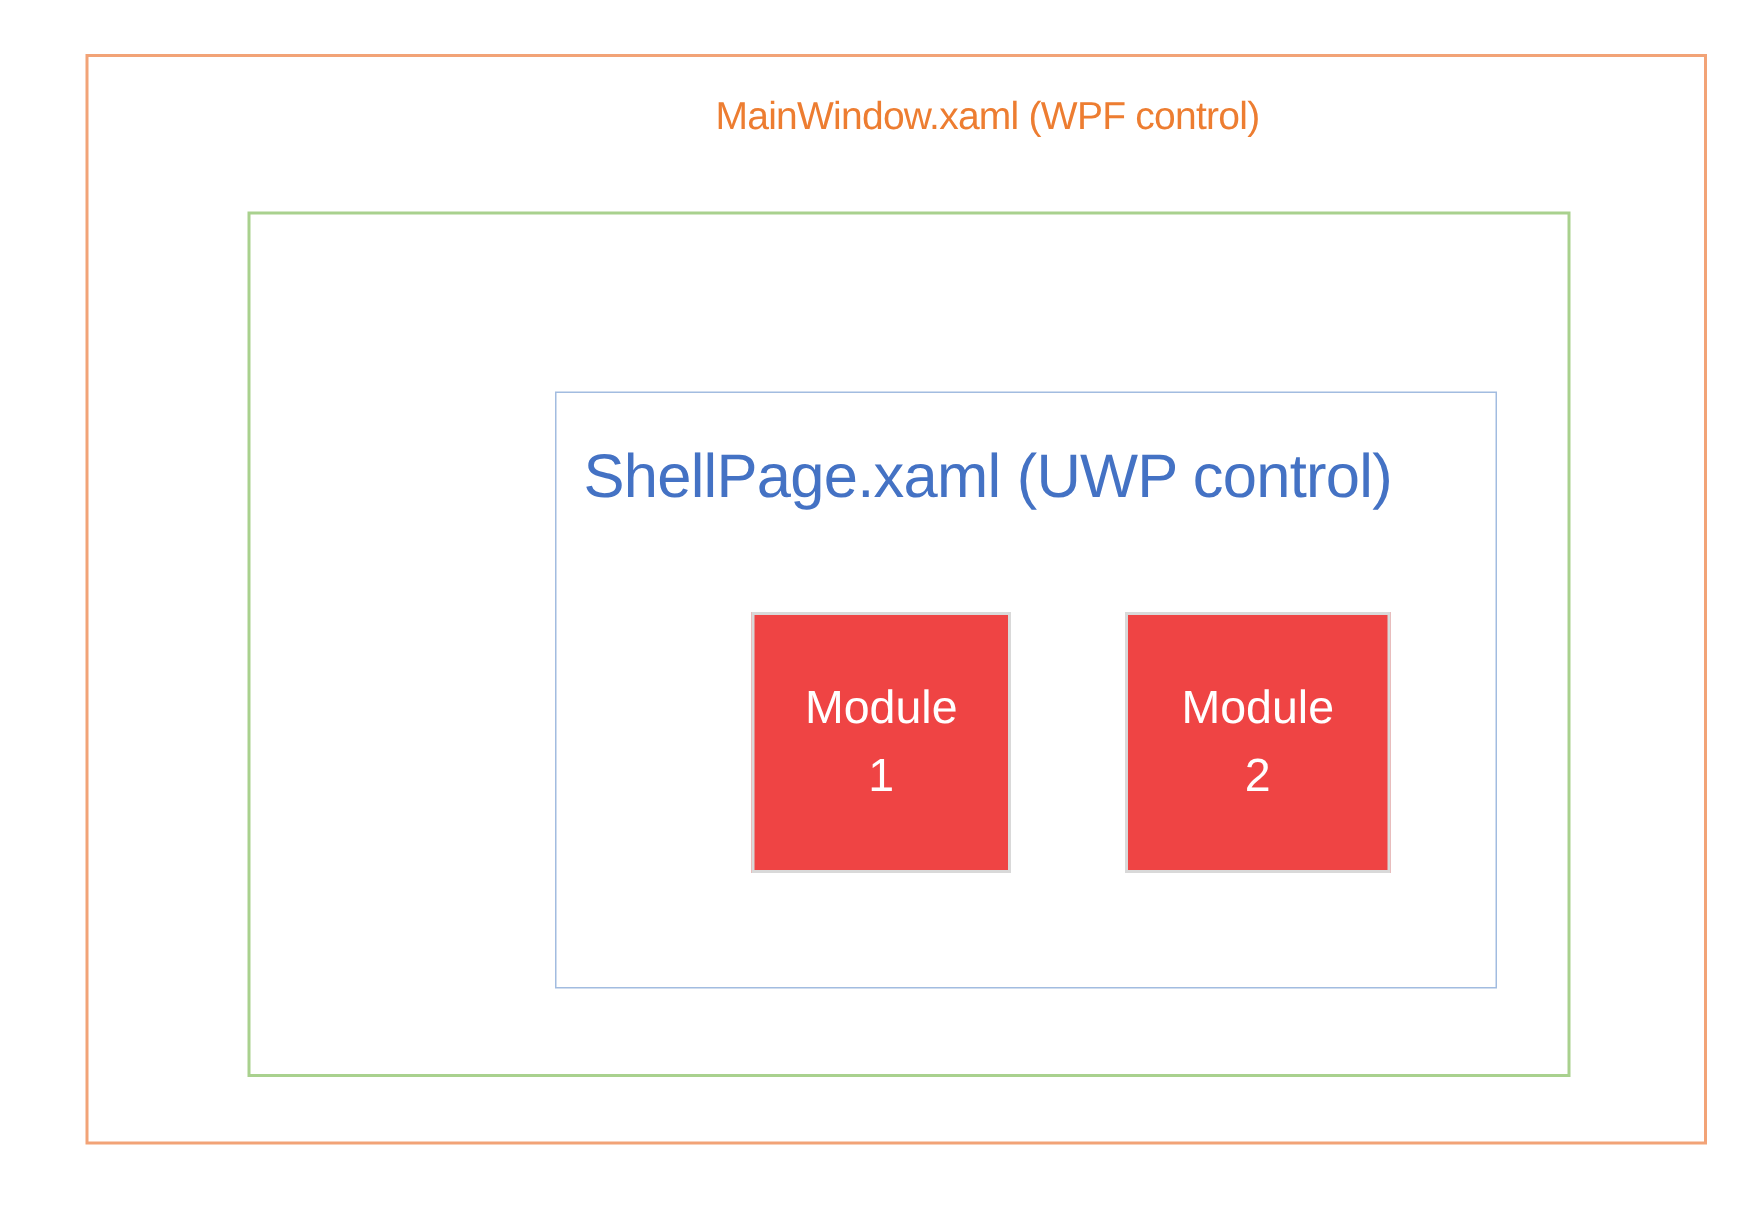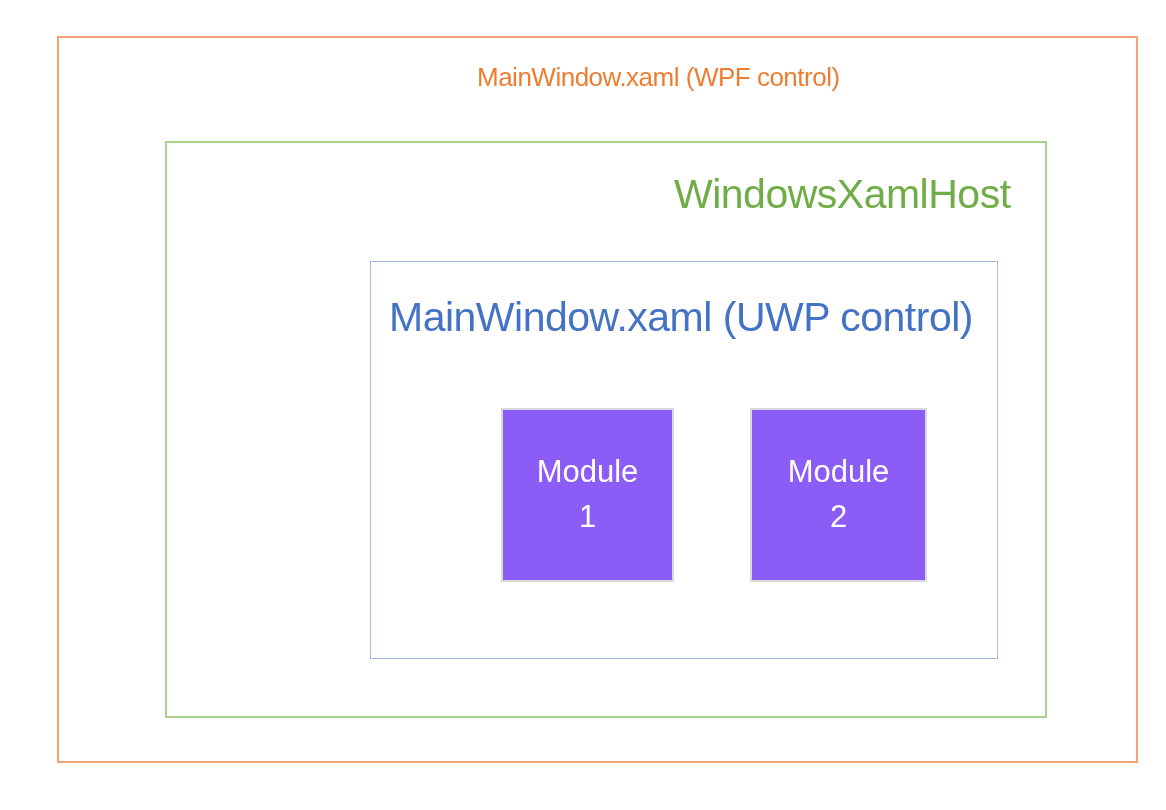--- a/index.html
+++ b/index.html
@@ -62,21 +62,21 @@
   .label-shell {
     left: 389px;
     top: 293px;
     font-size: 41px;
     color: #4472C4;
   }
   .module {
     position: absolute;
     top: 408px;
     height: 174px;
-    background: #8b5cf6;
+    background: #ef4444;
     border: 2px solid #D9D9D9;
     box-sizing: border-box;
     display: flex;
     flex-direction: column;
     align-items: center;
     justify-content: center;
     color: #ffffff;
     font-size: 31px;
     line-height: 1.45;
     text-align: center;
@@ -99,23 +99,22 @@
 <div class="canvas">
 
   <div class="box box-main"></div>
 
   <div class="box box-host"></div>
 
   <div class="box box-shell"></div>
 
   <div class="label label-main">MainWindow.xaml (WPF control)</div>
 
-  <div class="label label-host">WindowsXamlHost</div>
 
-  <div class="label label-shell">MainWindow.xaml (UWP control)</div>
+  <div class="label label-shell">ShellPage.xaml (UWP control)</div>
 
   <div class="module module-1">
     <span>Module</span>
     <span>1</span>
   </div>
 
   <div class="module module-2">
     <span>Module</span>
     <span>2</span>
   </div>

